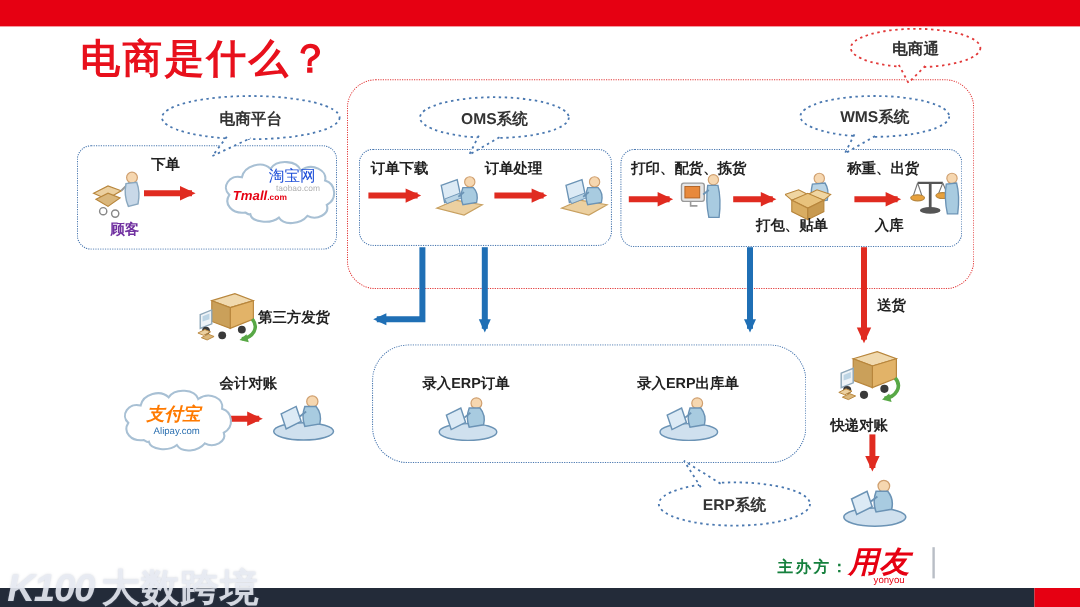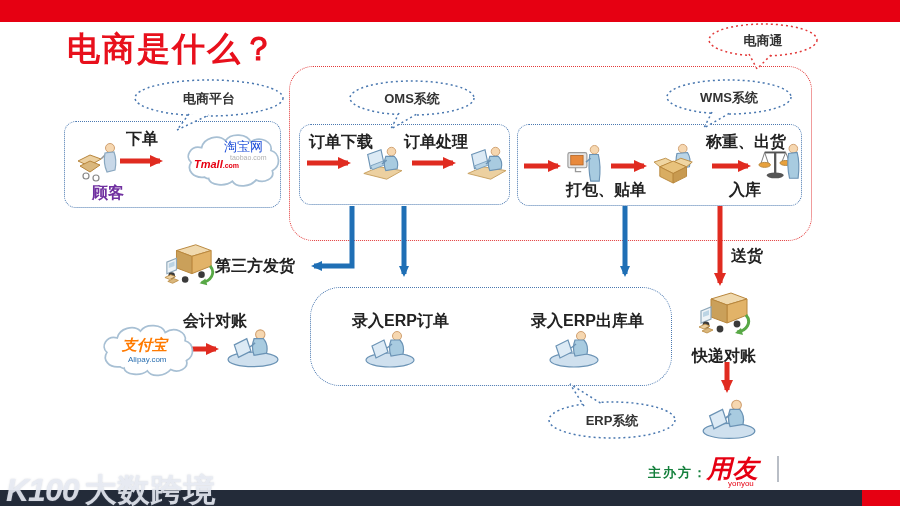--- a/index.html
+++ b/index.html
@@ -3,21 +3,21 @@
 <meta charset="utf-8">
 <style>
   html,body{margin:0;padding:0;background:#888;}
   .slide{position:relative;width:900px;height:506px;background:#fff;overflow:hidden;
          font-family:"Liberation Sans","DejaVu Sans",sans-serif;}
   .abs{position:absolute;}
   .top-bar{left:0;top:0;width:900px;height:22px;background:#e60012;}
   .page-title{left:67px;top:27px;font-size:33px;font-weight:bold;color:#e8101c;letter-spacing:2px;}
   .dash-box{border:1.6px dotted #4a78b0;border-radius:12px;background:transparent;}
   .red-box{border:1.6px dotted #e23a3a;border-radius:24px;}
-  .label{font-size:16px;font-weight:600;color:#222;white-space:nowrap;z-index:6;}
+  .label{font-size:12px;font-weight:600;color:#222;white-space:nowrap;z-index:6;}
   .label.purple{color:#7030a0;}
   .bubble-svg{overflow:visible;z-index:7;}
   .bubble-svg text{font-family:"Liberation Sans","DejaVu Sans",sans-serif;font-weight:600;fill:#333;}
   .icon{z-index:6;}
   .overlay{left:0;top:0;z-index:5;pointer-events:none;}
   .cloud-wrap{z-index:6;}
   .cloud-txt{position:absolute;white-space:nowrap;}
   .taobao-name{font-size:13px;font-weight:normal;color:#1d4ed8;}
   .taobao-dom{font-size:7px;color:#b0b0b0;}
   .tmall-name{font-size:11px;font-weight:bold;font-style:italic;color:#e60012;}
@@ -189,31 +189,32 @@
 
   <div class="abs label" style="left:309px;top:132px;">订单下载</div>
   <svg class="abs icon" style="left:358px;top:143px" width="46" height="40">
       <use href="#i-worker"></use>
     </svg>
   <div class="abs label" style="left:404px;top:132px;">订单处理</div>
   <svg class="abs icon" style="left:462px;top:143px" width="46" height="40">
       <use href="#i-worker"></use>
     </svg>
 
+  <div class="abs label" style="left:526px;top:132px;">打印、配货、拣货</div>
   <svg class="abs icon" style="left:566px;top:142px" width="38" height="44">
       <use href="#i-printer"></use>
     </svg>
   <svg class="abs icon" style="left:654px;top:142px" width="46" height="42">
       <use href="#i-packer"></use>
     </svg>
   <div class="abs label" style="left:706px;top:132px;">称重、出货</div>
   <svg class="abs icon" style="left:757px;top:141px" width="44" height="42">
       <use href="#i-scale"></use>
     </svg>
-  <div class="abs label" style="left:566px;top:180px;text-align:center;">打包、贴单</div>
+  <div class="abs label" style="left:630px;top:180px;text-align:center;">打包、贴单</div>
   <div class="abs label" style="left:729px;top:180px;">入库</div>
 
   <svg class="abs icon" style="left:163px;top:242px" width="52" height="46">
       <use href="#i-truck"></use>
     </svg>
   <div class="abs label" style="left:215px;top:256px;">第三方发货</div>
 
   <div class="abs label" style="left:352px;top:311px;">录入ERP订单</div>
   <svg class="abs icon" style="left:364px;top:328px" width="52" height="40">
       <use href="#i-padworker"></use>

